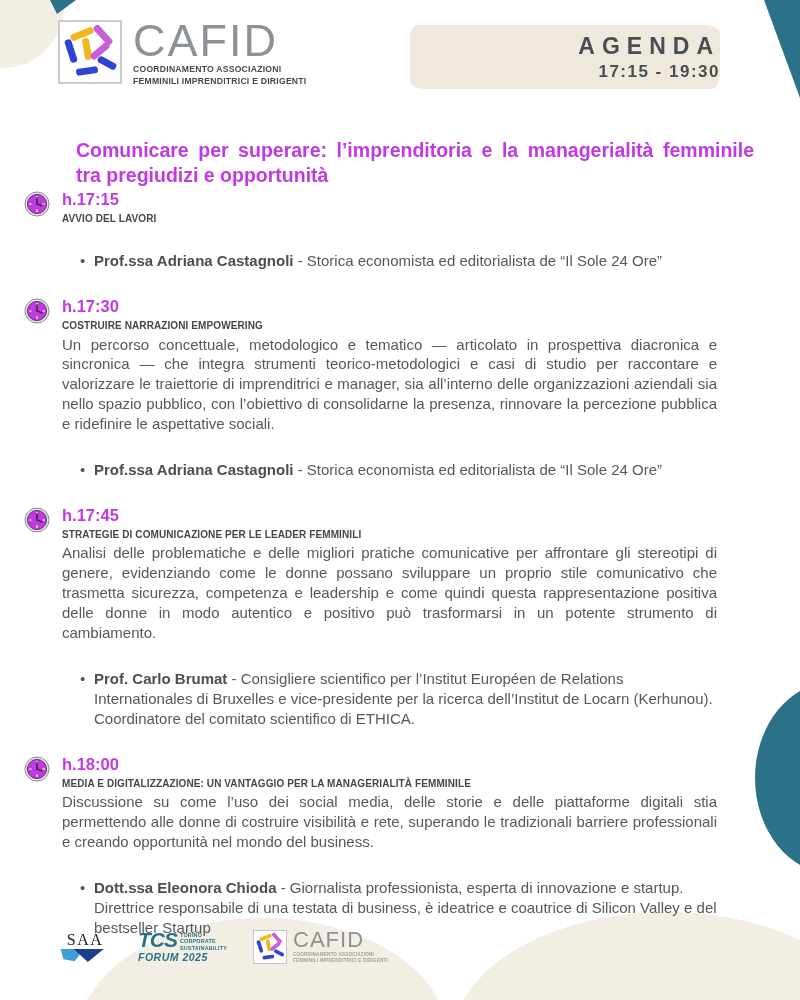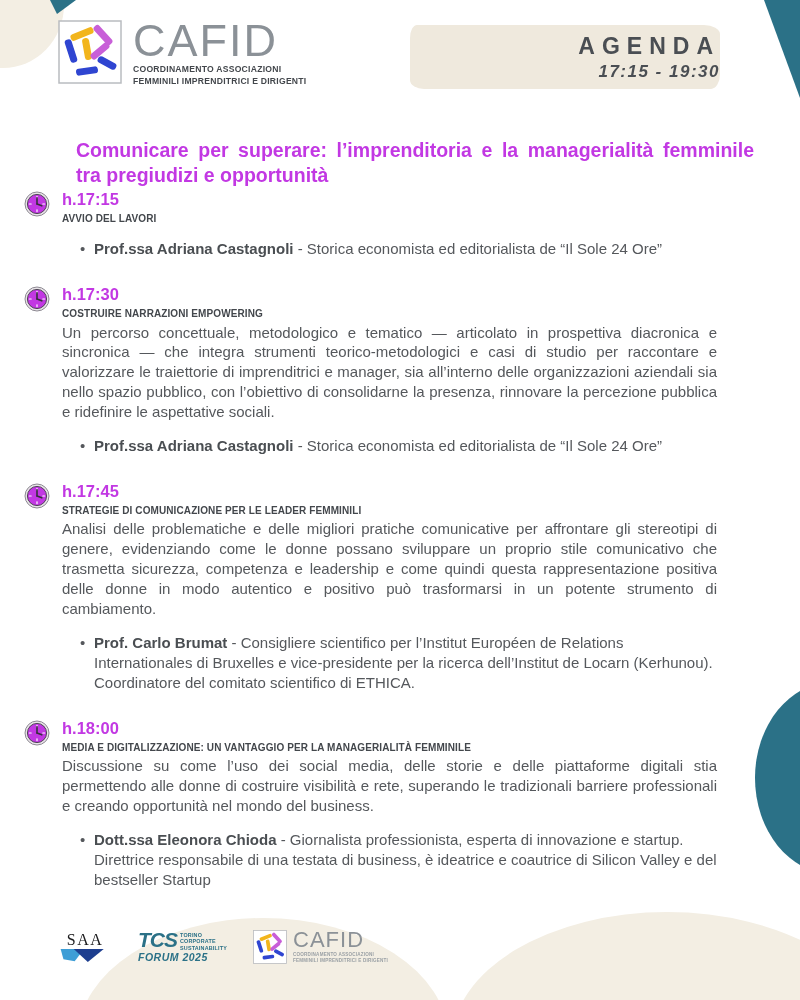--- a/index.html
+++ b/index.html
@@ -25,37 +25,37 @@
   .brand{position:absolute;left:58px;top:20px;display:flex;gap:11px;align-items:flex-start;}
   .logo-mark{width:64px;height:64px;flex:none;}
   .brand-title{font-size:45px;line-height:0.92;font-weight:400;letter-spacing:2px;color:var(--logogray);}
   .brand-sub{font-size:8.6px;font-weight:bold;color:var(--dark);letter-spacing:0.25px;line-height:1.3;margin-top:3px;}
   .agenda-banner{
     position:absolute;left:410px;top:25px;width:310px;height:64px;background:var(--banner);
     border-radius:7px 16px 9px 14px / 13px 9px 15px 9px;
     display:flex;flex-direction:column;align-items:flex-end;justify-content:center;
   }
   .agenda-title{font-size:23px;font-weight:bold;letter-spacing:7px;color:#4a4e53;text-indent:7px;}
-  .agenda-time{font-size:17px;font-weight:bold;letter-spacing:1.5px;color:#4a4e53;margin-top:2px;font-style:italic;}
+  .agenda-time{font-size:17px;font-weight:bold;letter-spacing:1.5px;color:#4a4e53;margin-top:2px;}
   
   .main-title{
     position:absolute;left:60px;top:122px;width:678px;margin:16px;
     font-size:19.5px;font-weight:bold;color:var(--accent);
     text-align:justify;line-height:1.26;
   }
   
   .sessions{position:absolute;left:0;top:190px;width:717px;}
   .session{display:flex;margin-bottom:26px;}
   .clock{flex:none;width:26px;height:26px;margin-left:24px;margin-right:12px;margin-top:1px;}
   .session-body{width:678px;}
   .session-time{font-size:16.5px;font-weight:bold;color:var(--accent);line-height:1.2;}
   .session-heading{margin:3px 0 0 0;font-size:10px;font-weight:bold;color:var(--dark);letter-spacing:0.1px;line-height:1.25;}
   .session-desc{margin:2px 0 0 0;font-size:15px;color:var(--body);text-align:justify;line-height:1.33;}
   .session-desc:empty{display:none;}
-  .speakers{margin:14px 0 0 0;padding:0 0 0 32px;list-style:none;}
+  .speakers{margin:26px 0 0 0;padding:0 0 0 32px;list-style:none;}
   .speakers li{position:relative;font-size:15px;line-height:1.33;color:var(--body);}
   .speakers li::before{content:"\2022";position:absolute;left:-14px;color:var(--body);}
   .speaker-name{font-weight:bold;color:#4a4e52;}
   
   .footer{position:absolute;left:58px;top:930px;display:flex;align-items:center;gap:26px;}
   .saa-logo{display:flex;flex-direction:column;align-items:center;}
   .saa-text{font-family:"Liberation Serif", serif;font-size:16px;letter-spacing:1.5px;color:#1d1d1f;line-height:1;}
   .tcs-logo{color:var(--teal);}
   .tcs-row{display:flex;align-items:flex-start;gap:3px;}
   .tcs-big{font-size:21px;font-weight:bold;font-style:italic;line-height:0.9;letter-spacing:-1px;}

